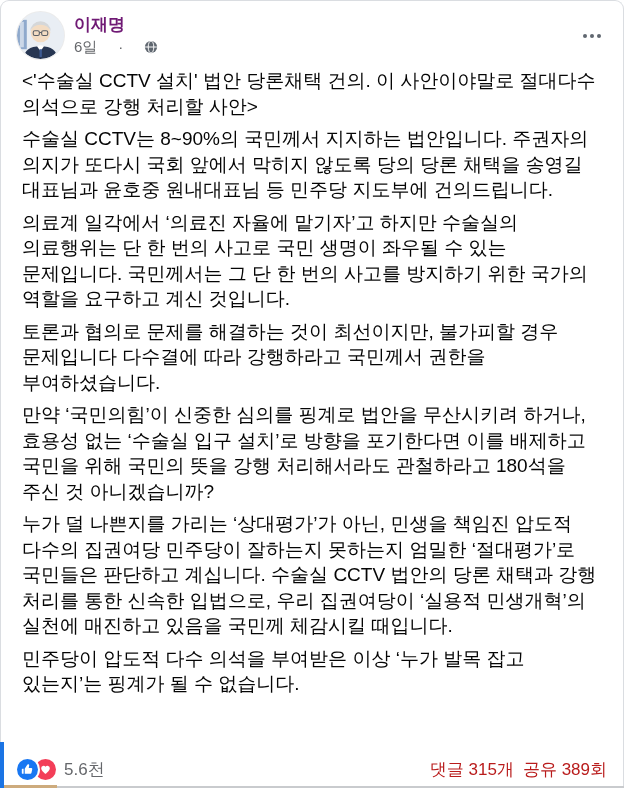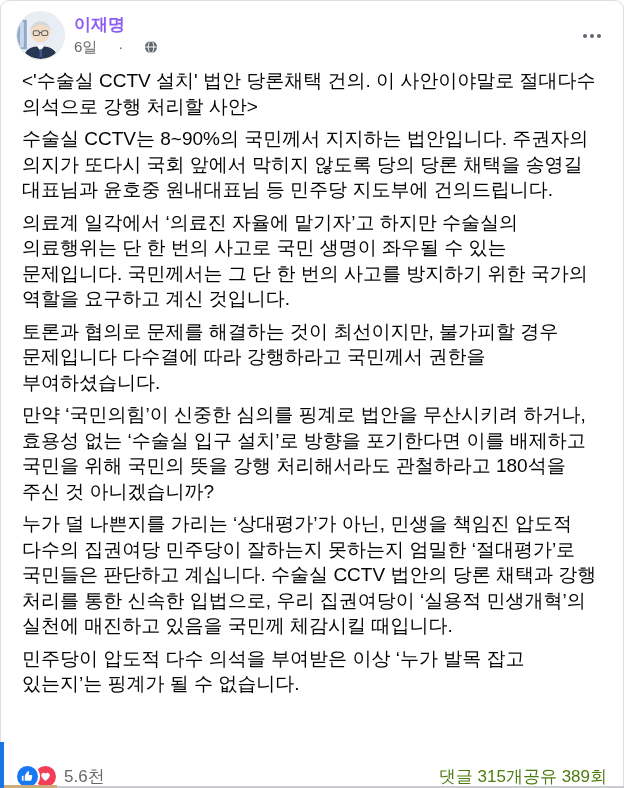--- a/index.html
+++ b/index.html
@@ -17,21 +17,21 @@
   }
   
   .header{display:flex;align-items:flex-start;padding:11px 16px 0 16px;}
   .avatar{
     width:47px;height:47px;border-radius:50%;overflow:hidden;flex:0 0 47px;
     box-shadow:0 0 0 1px rgba(0,0,0,0.08);cursor:pointer;background:#e9eef4;
   }
   .avatar svg{display:block;}
   .hmeta{margin-left:10px;flex:1;}
   .author{
-    font-size:17px;font-weight:700;color:#8b5cf6;line-height:21px;
+    font-size:17px;font-weight:700;color:#701a75;line-height:21px;
     margin-top:2px;cursor:pointer;
   }
   .subline{
     display:flex;align-items:center;gap:20px;margin-top:3px;
     font-size:15px;color:#65676b;line-height:18px;
   }
   .subline .sep{margin:0 1px;}
   .globe{display:inline-flex;align-items:center;}
   .menu-btn{
     display:flex;align-items:center;gap:3px;
@@ -40,34 +40,34 @@
   .menu-btn .d{width:4px;height:4px;border-radius:50%;background:#606770;}
   
   .post-body{padding:0 16px;margin-top:9px;}
   .post-body p{
     margin:0 0 7px 5px;
     font-size:19px;line-height:25.5px;color:#050505;
     word-break:keep-all;overflow-wrap:break-word;
   }
   
   .footer{
-    position:absolute;left:0;right:0;bottom:0;
+    position:absolute;left:0;right:0;bottom:7px;
     display:flex;align-items:center;justify-content:space-between;
     padding:0 16px;
   }
   .reactions{display:flex;align-items:center;cursor:pointer;}
   .r-icon{
     width:21px;height:21px;border-radius:50%;
     display:flex;align-items:center;justify-content:center;
     box-shadow:0 0 0 2px #ffffff;
   }
   .r-icon.like{background:#1877f2;z-index:2;}
   .r-icon.love{background:#f33e58;margin-left:-3px;z-index:1;}
   .r-count{margin-left:8px;font-size:17px;color:#65676b;}
-  .meta-counts{display:flex;font-size:17px;color:#4d7c0f;}
+  .meta-counts{display:flex;gap:9px;font-size:17px;color:#b91c1c;}
   .meta-counts span{cursor:pointer;}
   
   .left-blue-bar{position:absolute;left:-1px;bottom:0;width:4px;height:46px;background:#1b74e4;z-index:6;}
   .bottom-strip{position:absolute;left:-1px;right:-1px;bottom:0;height:2px;background:#c9cbce;z-index:4;}
   .tan-sliver{position:absolute;left:-1px;bottom:0;width:57px;height:3px;background:#cdab7d;z-index:5;}
 </style>
 </head>
 <body>
 
 <div class="card">

